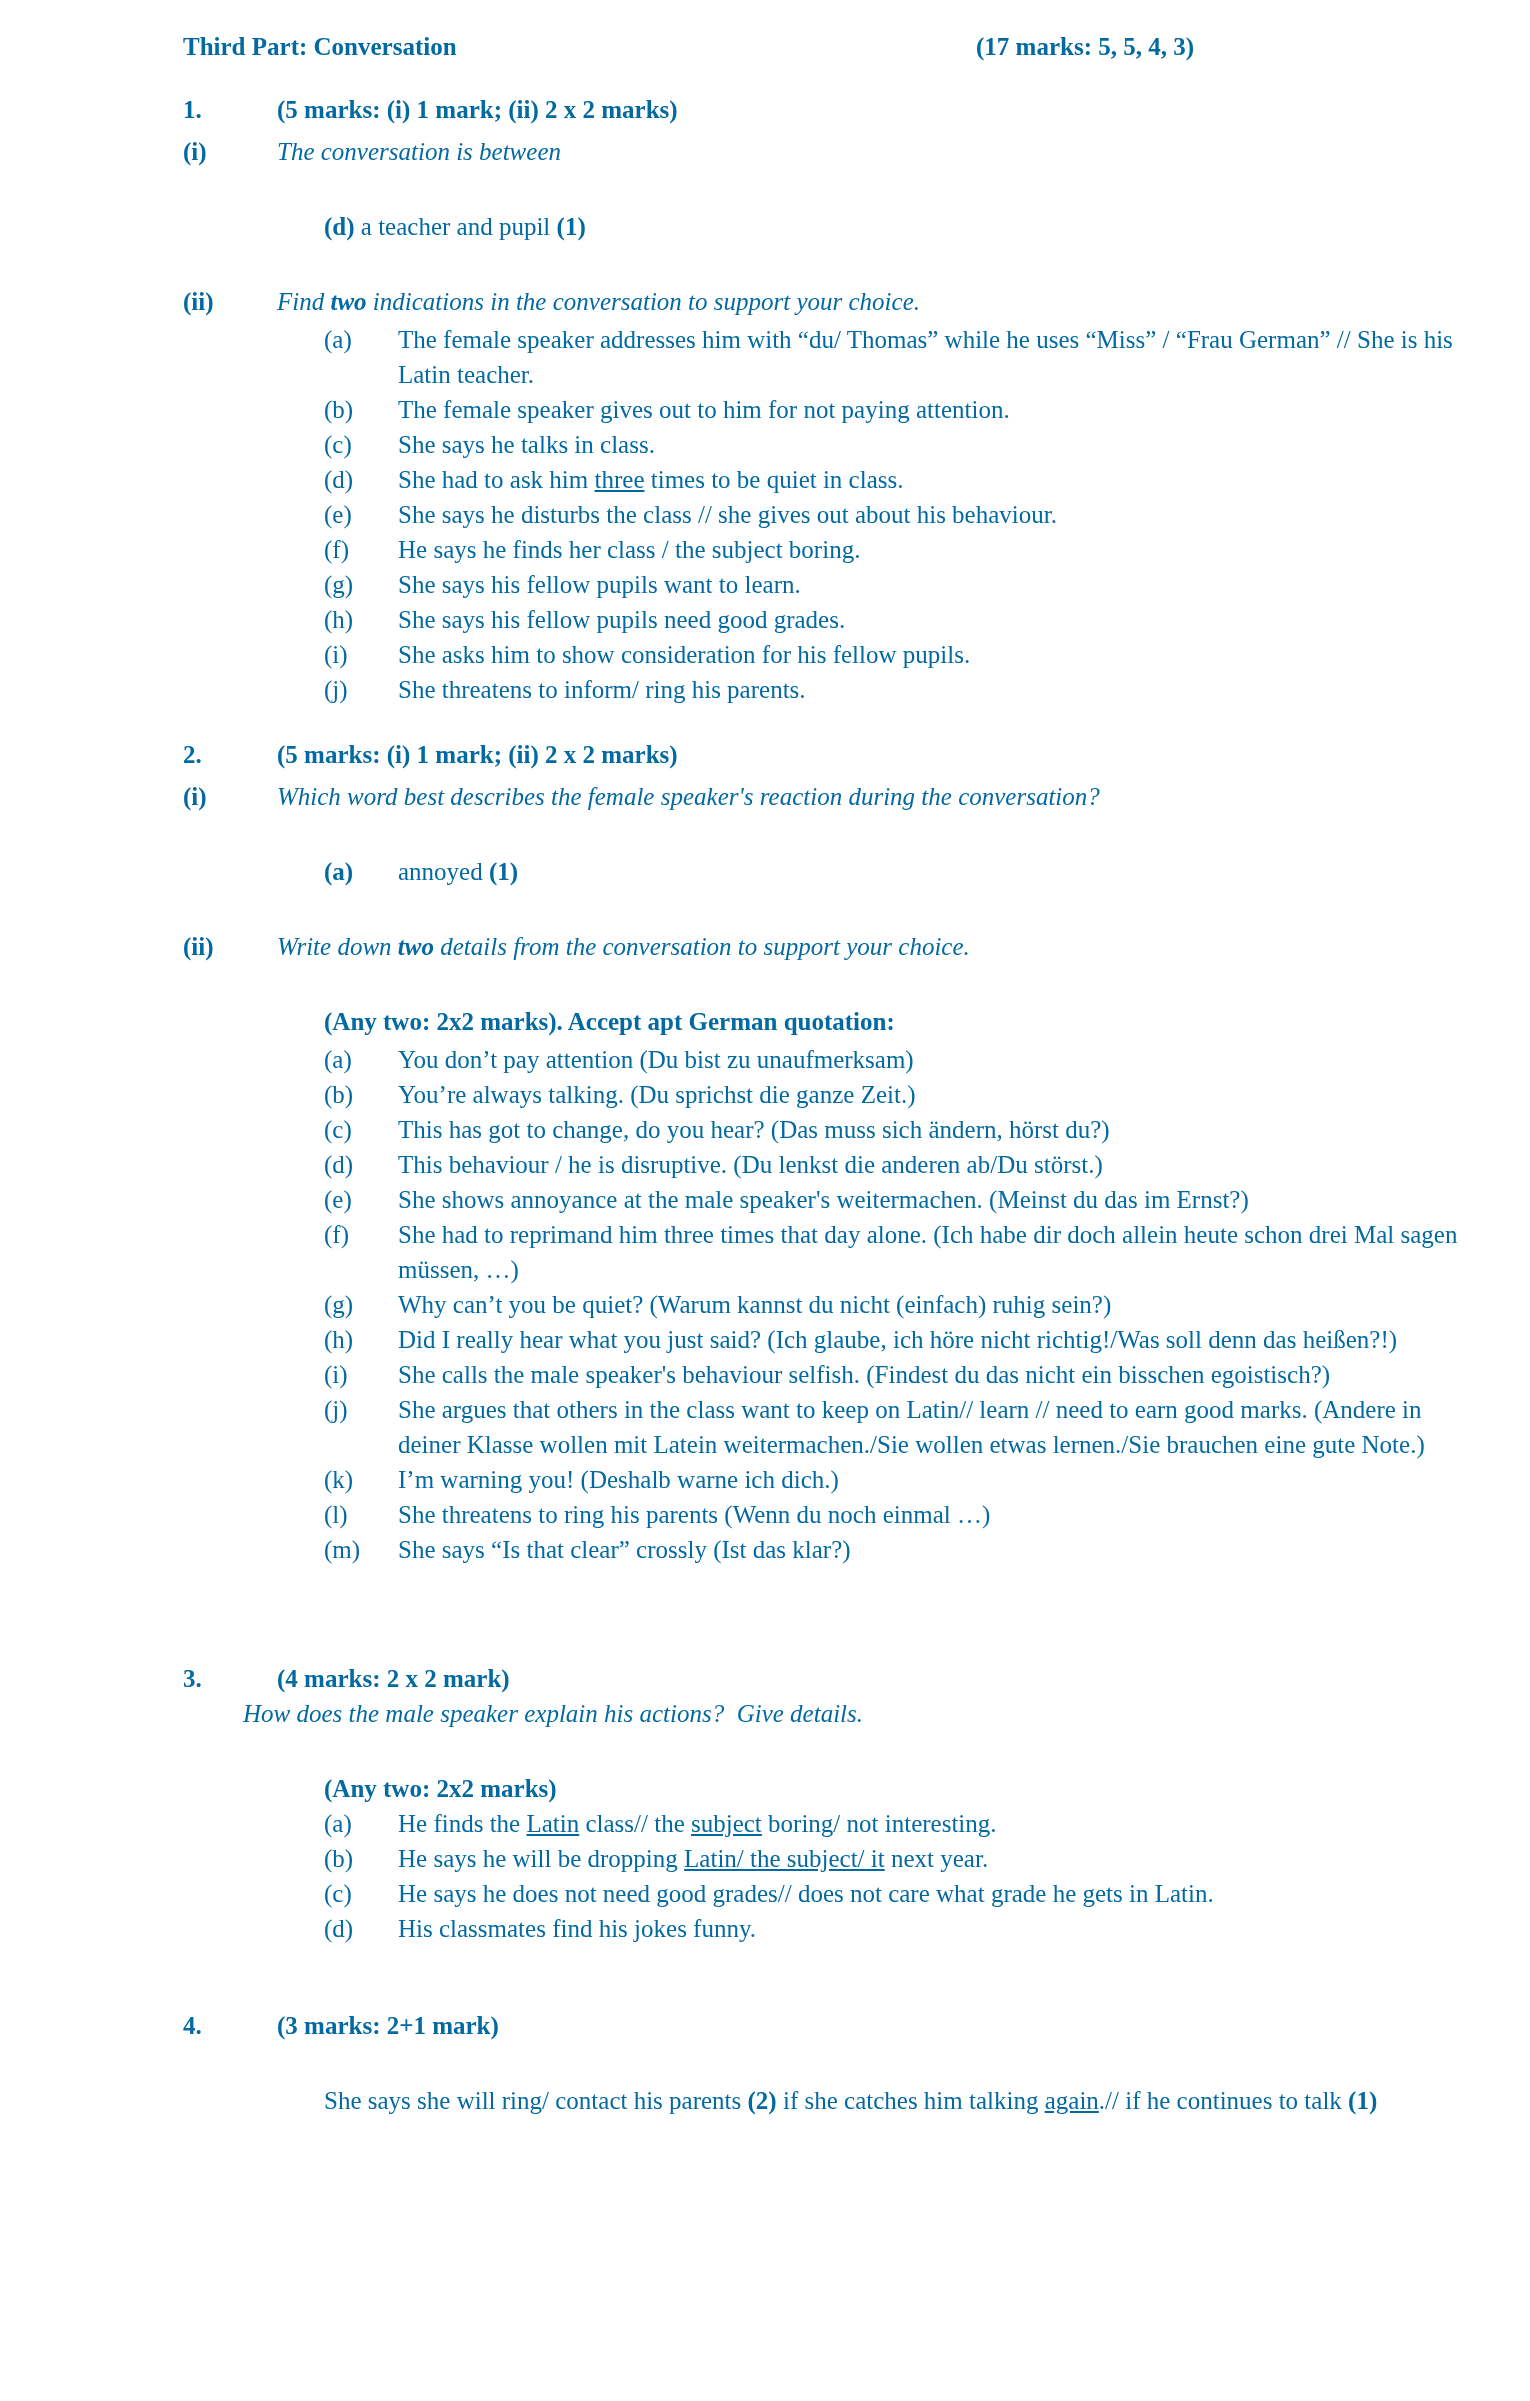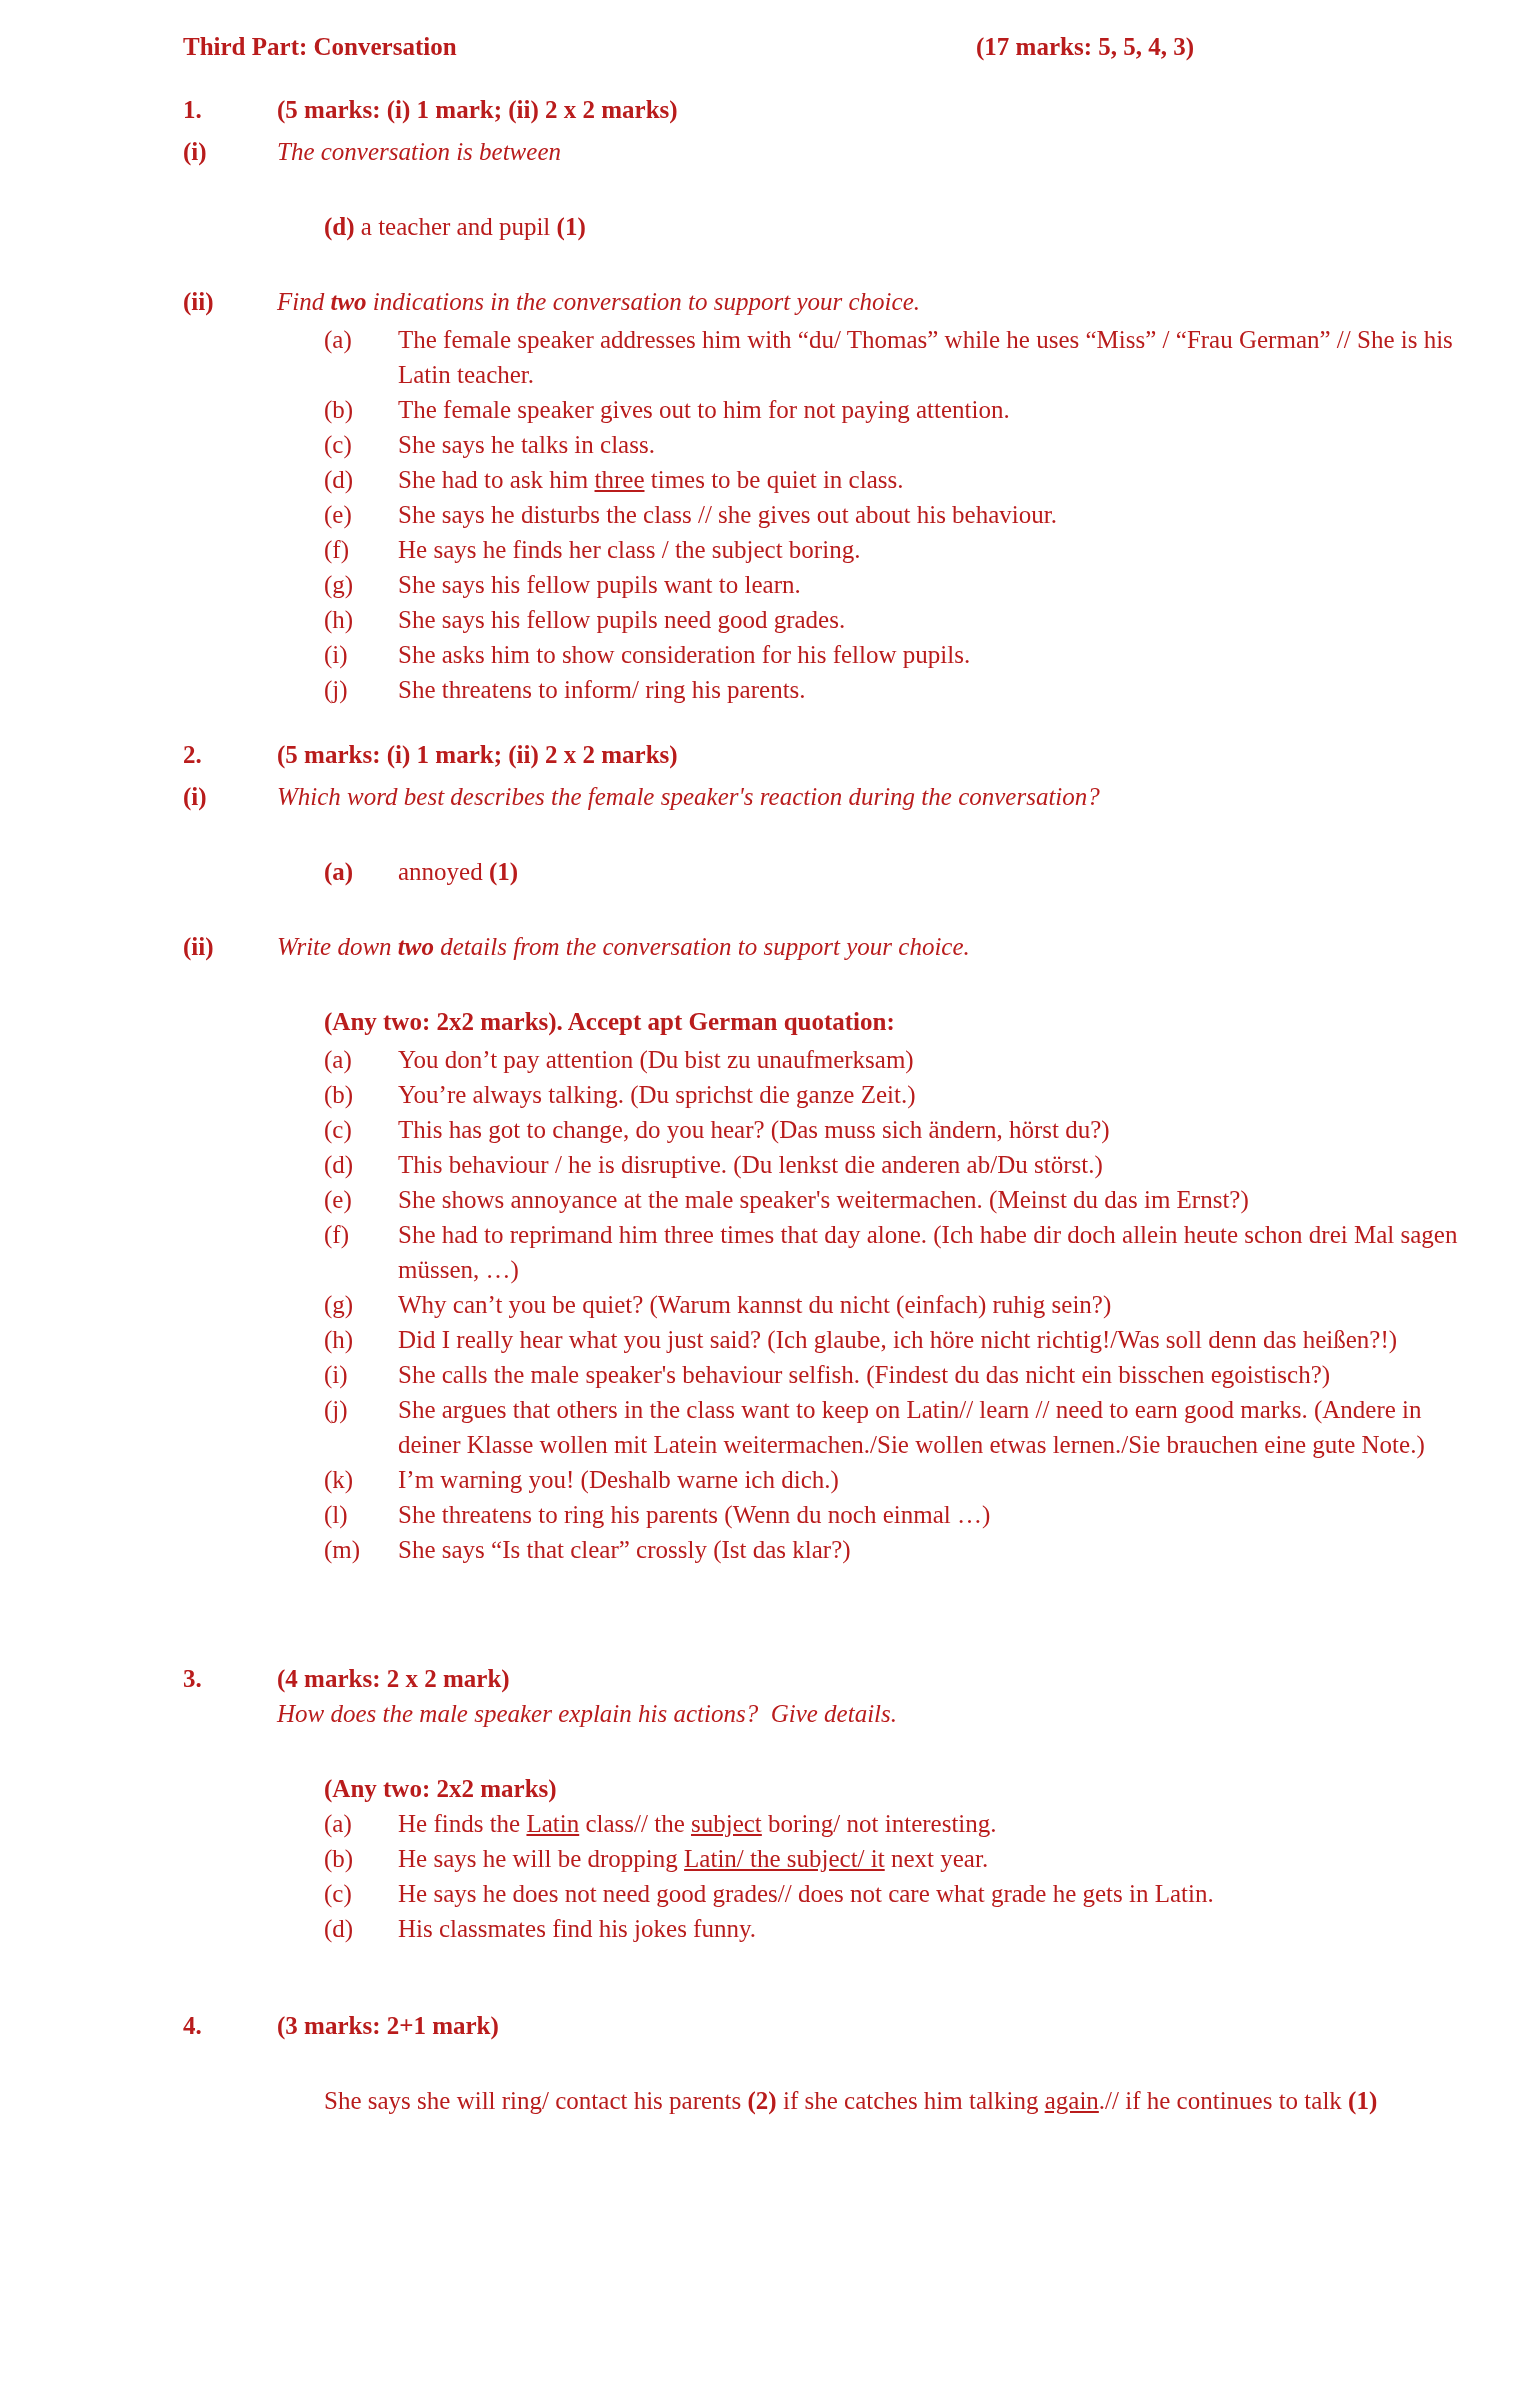--- a/index.html
+++ b/index.html
@@ -2,35 +2,35 @@
 <html style="font-size:13.5px"><head>
 <meta charset="utf-8">
 <style>
   * { margin: 0; padding: 0; box-sizing: border-box; }
   html, body { background: #ffffff; }
   body { width: 1530px; }
   .page {
     width: 1530px;
     min-height: 2401px;
     background: #ffffff;
-    color: #b91c1c;
+    color: #0369a1;
     font-family: "Liberation Serif", "DejaVu Serif", serif;
     font-size: 25px;
     line-height: 35px;
     padding: 29px 44px 51px 183px;
     position: relative;
   }
   .bold   { font-weight: bold; }
   .italic { font-style: italic; }
   .header { position: relative; height: 35px; }
   .header-marks { position: absolute; left: 793px; top: 0; white-space: nowrap; }
 
   .row { display: flex; align-items: flex-start; }
   .col-a { flex: 0 0 94px; }
-  .indent1 { margin-left: 94px; }
+  .indent1 { margin-left: 60px; }
   .indent2 { margin-left: 141px; }
 
   .list { margin-left: 141px; }
   .list-row { display: flex; align-items: flex-start; }
   .letter { flex: 0 0 74px; }
   .item-text { flex: 1; }
 
   .mt-title { margin-top: 28px; }
   .mt-tiny  { margin-top: 6.7px; }
   .mt-line  { margin-top: 40px; }

